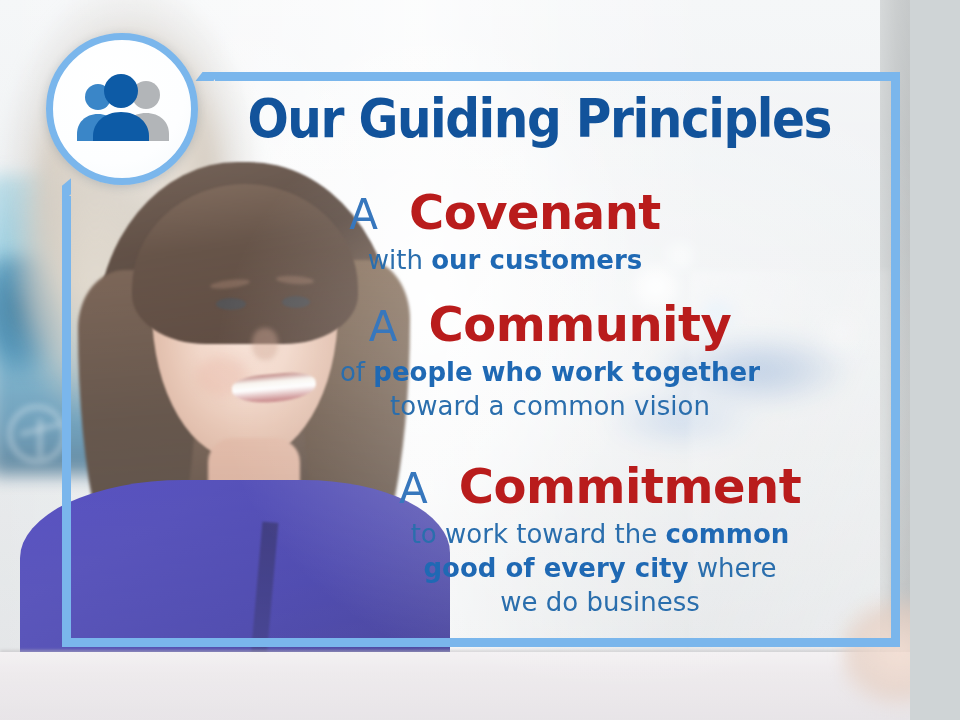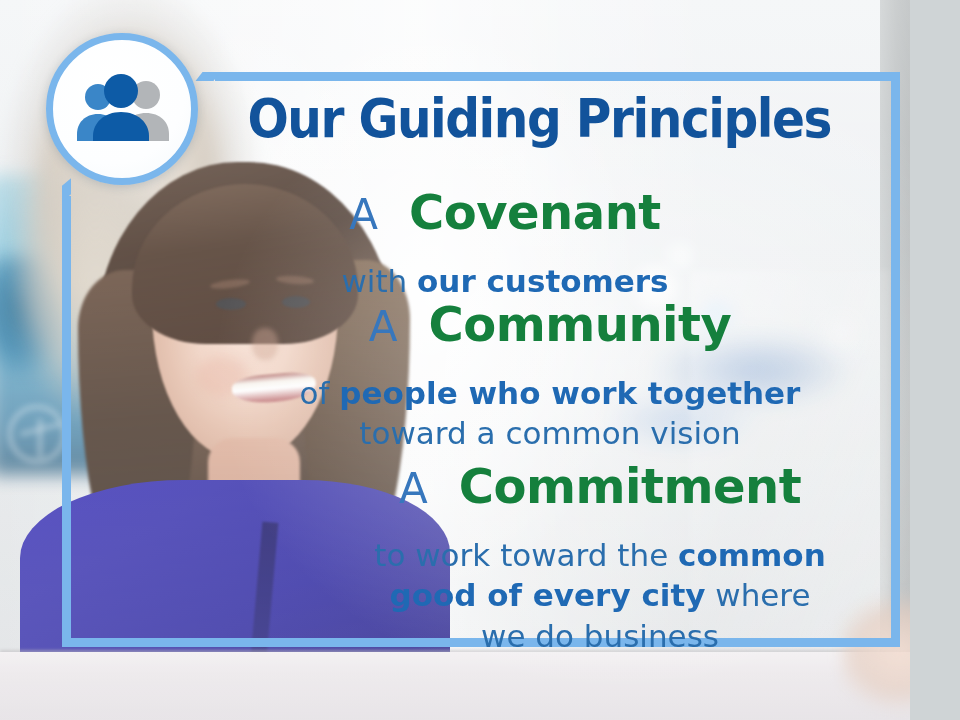--- a/index.html
+++ b/index.html
@@ -256,31 +256,31 @@
   }
   .p-title .art {
     font-weight:normal;
     font-size:42px;
     color:#3777bd;
     letter-spacing:0;
   }
   .p-title .word {
     font-weight:bold;
     font-size:48px;
-    color:#15803d;
+    color:#b91c1c;
     letter-spacing:-.5px;
     margin-left:26px;
   }
   .p-sub {
     font-family:"DejaVu Sans", sans-serif;
-    font-size:31px;
+    font-size:26px;
     line-height:1.30;
     color:#2a6ead;
     font-weight:normal;
-    margin-top:23px;
+    margin-top:6px;
   }
   .p-sub b { font-weight:bold; color:#1f69b4; }
 
   .principle-1 { left:225px; top:188px; width:560px; }
   .principle-2 { left:270px; top:300px; width:560px; }
   .principle-3 { left:320px; top:462px; width:560px; }
 
   .principle-1 .p-sub,
   .principle-2 .p-sub,
   .principle-3 .p-sub { text-align:center; }

